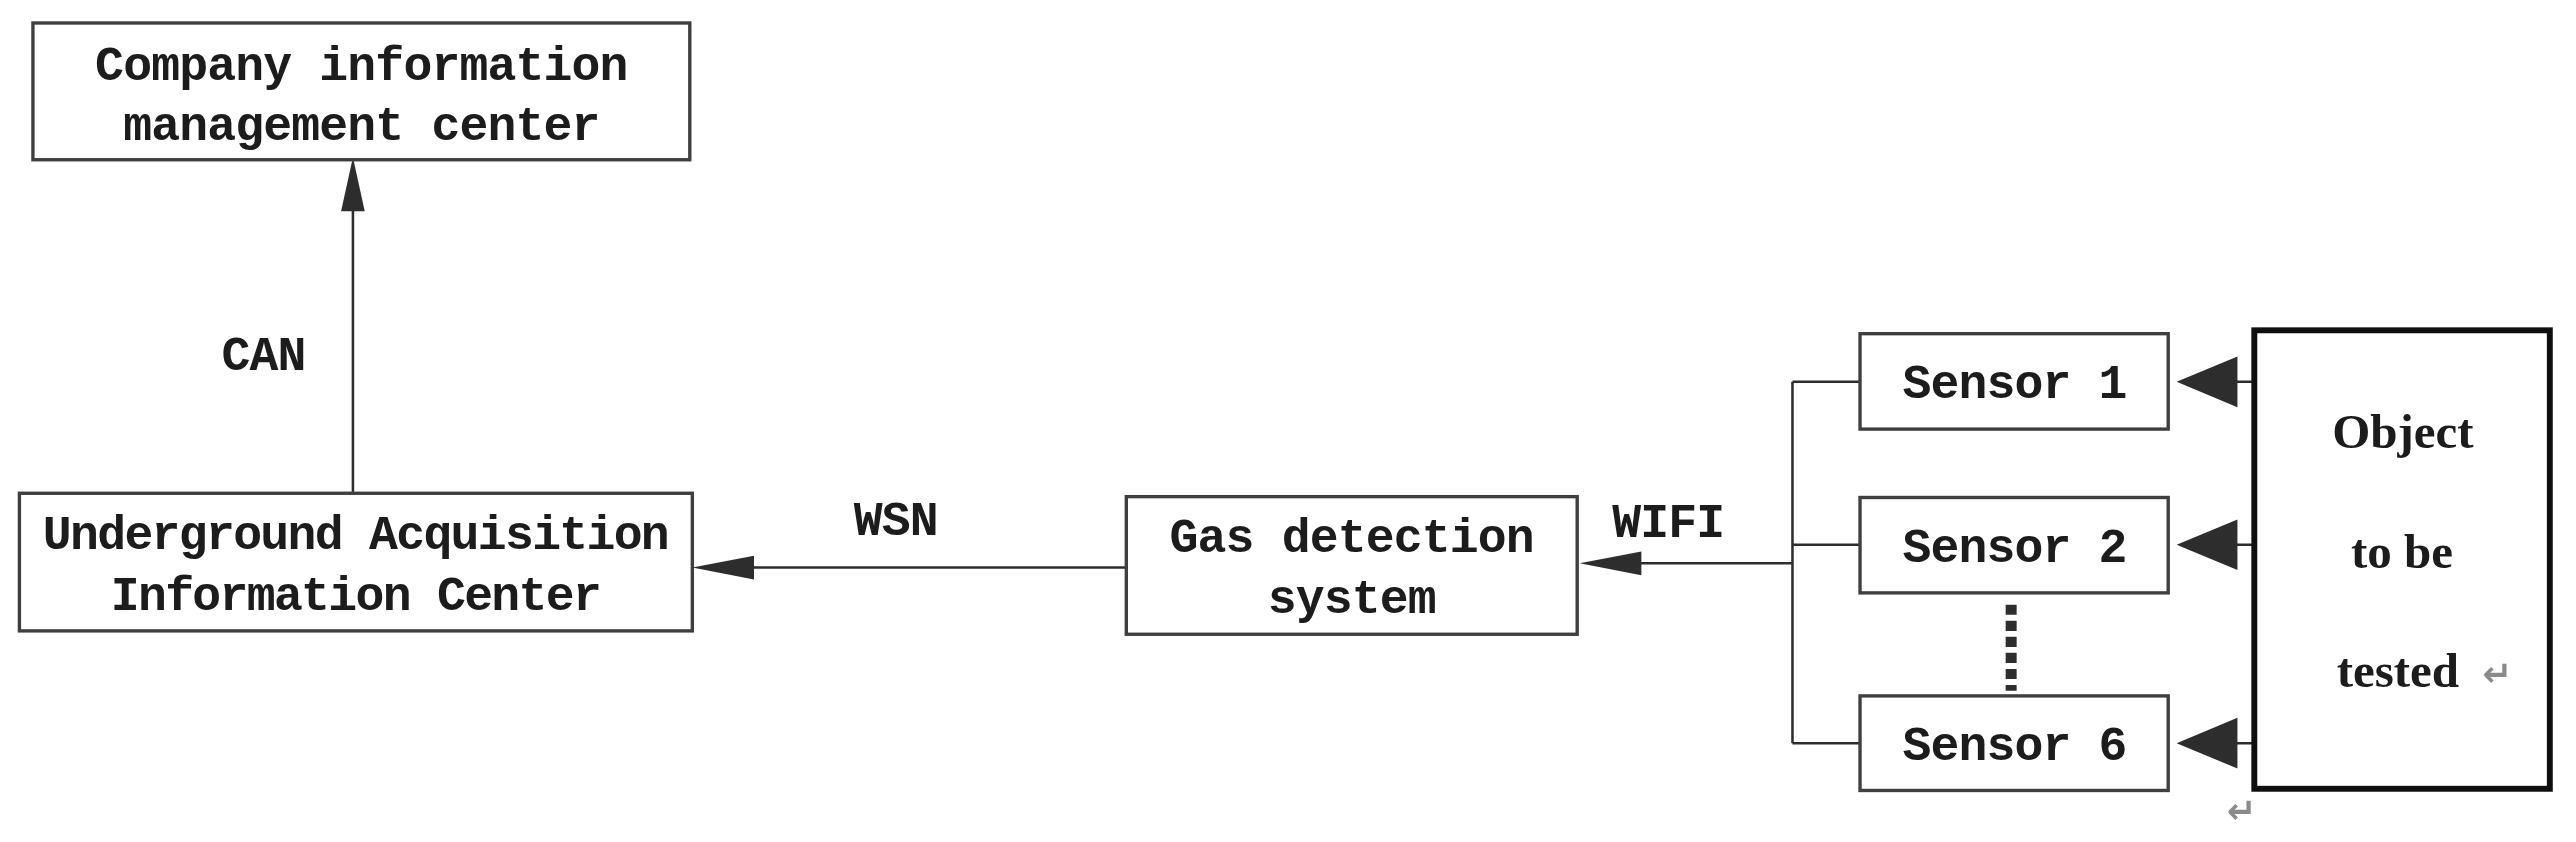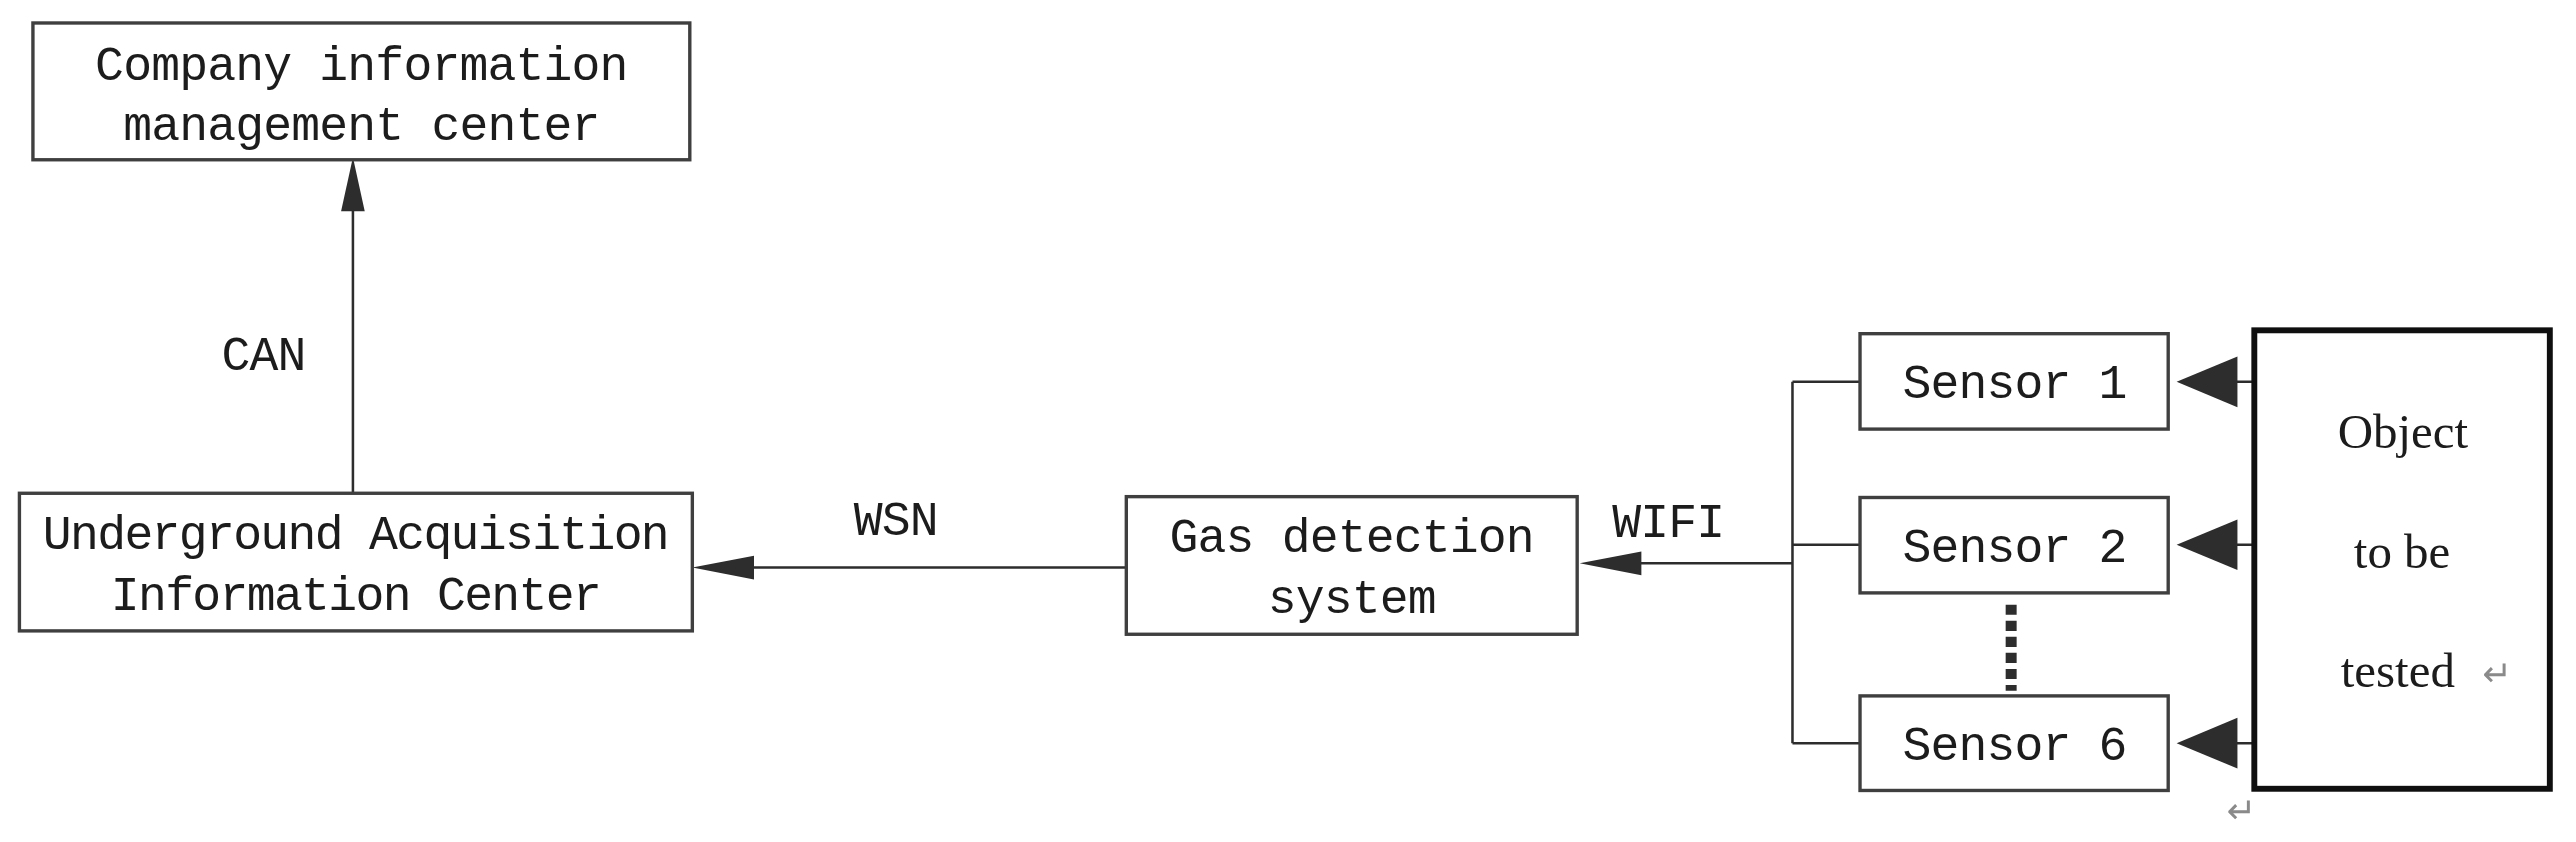--- a/index.html
+++ b/index.html
@@ -8,20 +8,21 @@
     background: #ffffff;
     width: 2576px;
     height: 843px;
     overflow: hidden;
   }
   .stage {
     position: relative;
     width: 2576px;
     height: 610px;
     background: #ffffff;
+    font-weight: bold;
   }
   svg { display: block; }
   .mono-label {
     font-family: "Liberation Mono", "DejaVu Sans Mono", monospace;
     font-size: 57px;
     letter-spacing: -1px;
   }
   .mono-label-wide {
     font-family: "Liberation Mono", "DejaVu Sans Mono", monospace;
     font-size: 57px;

